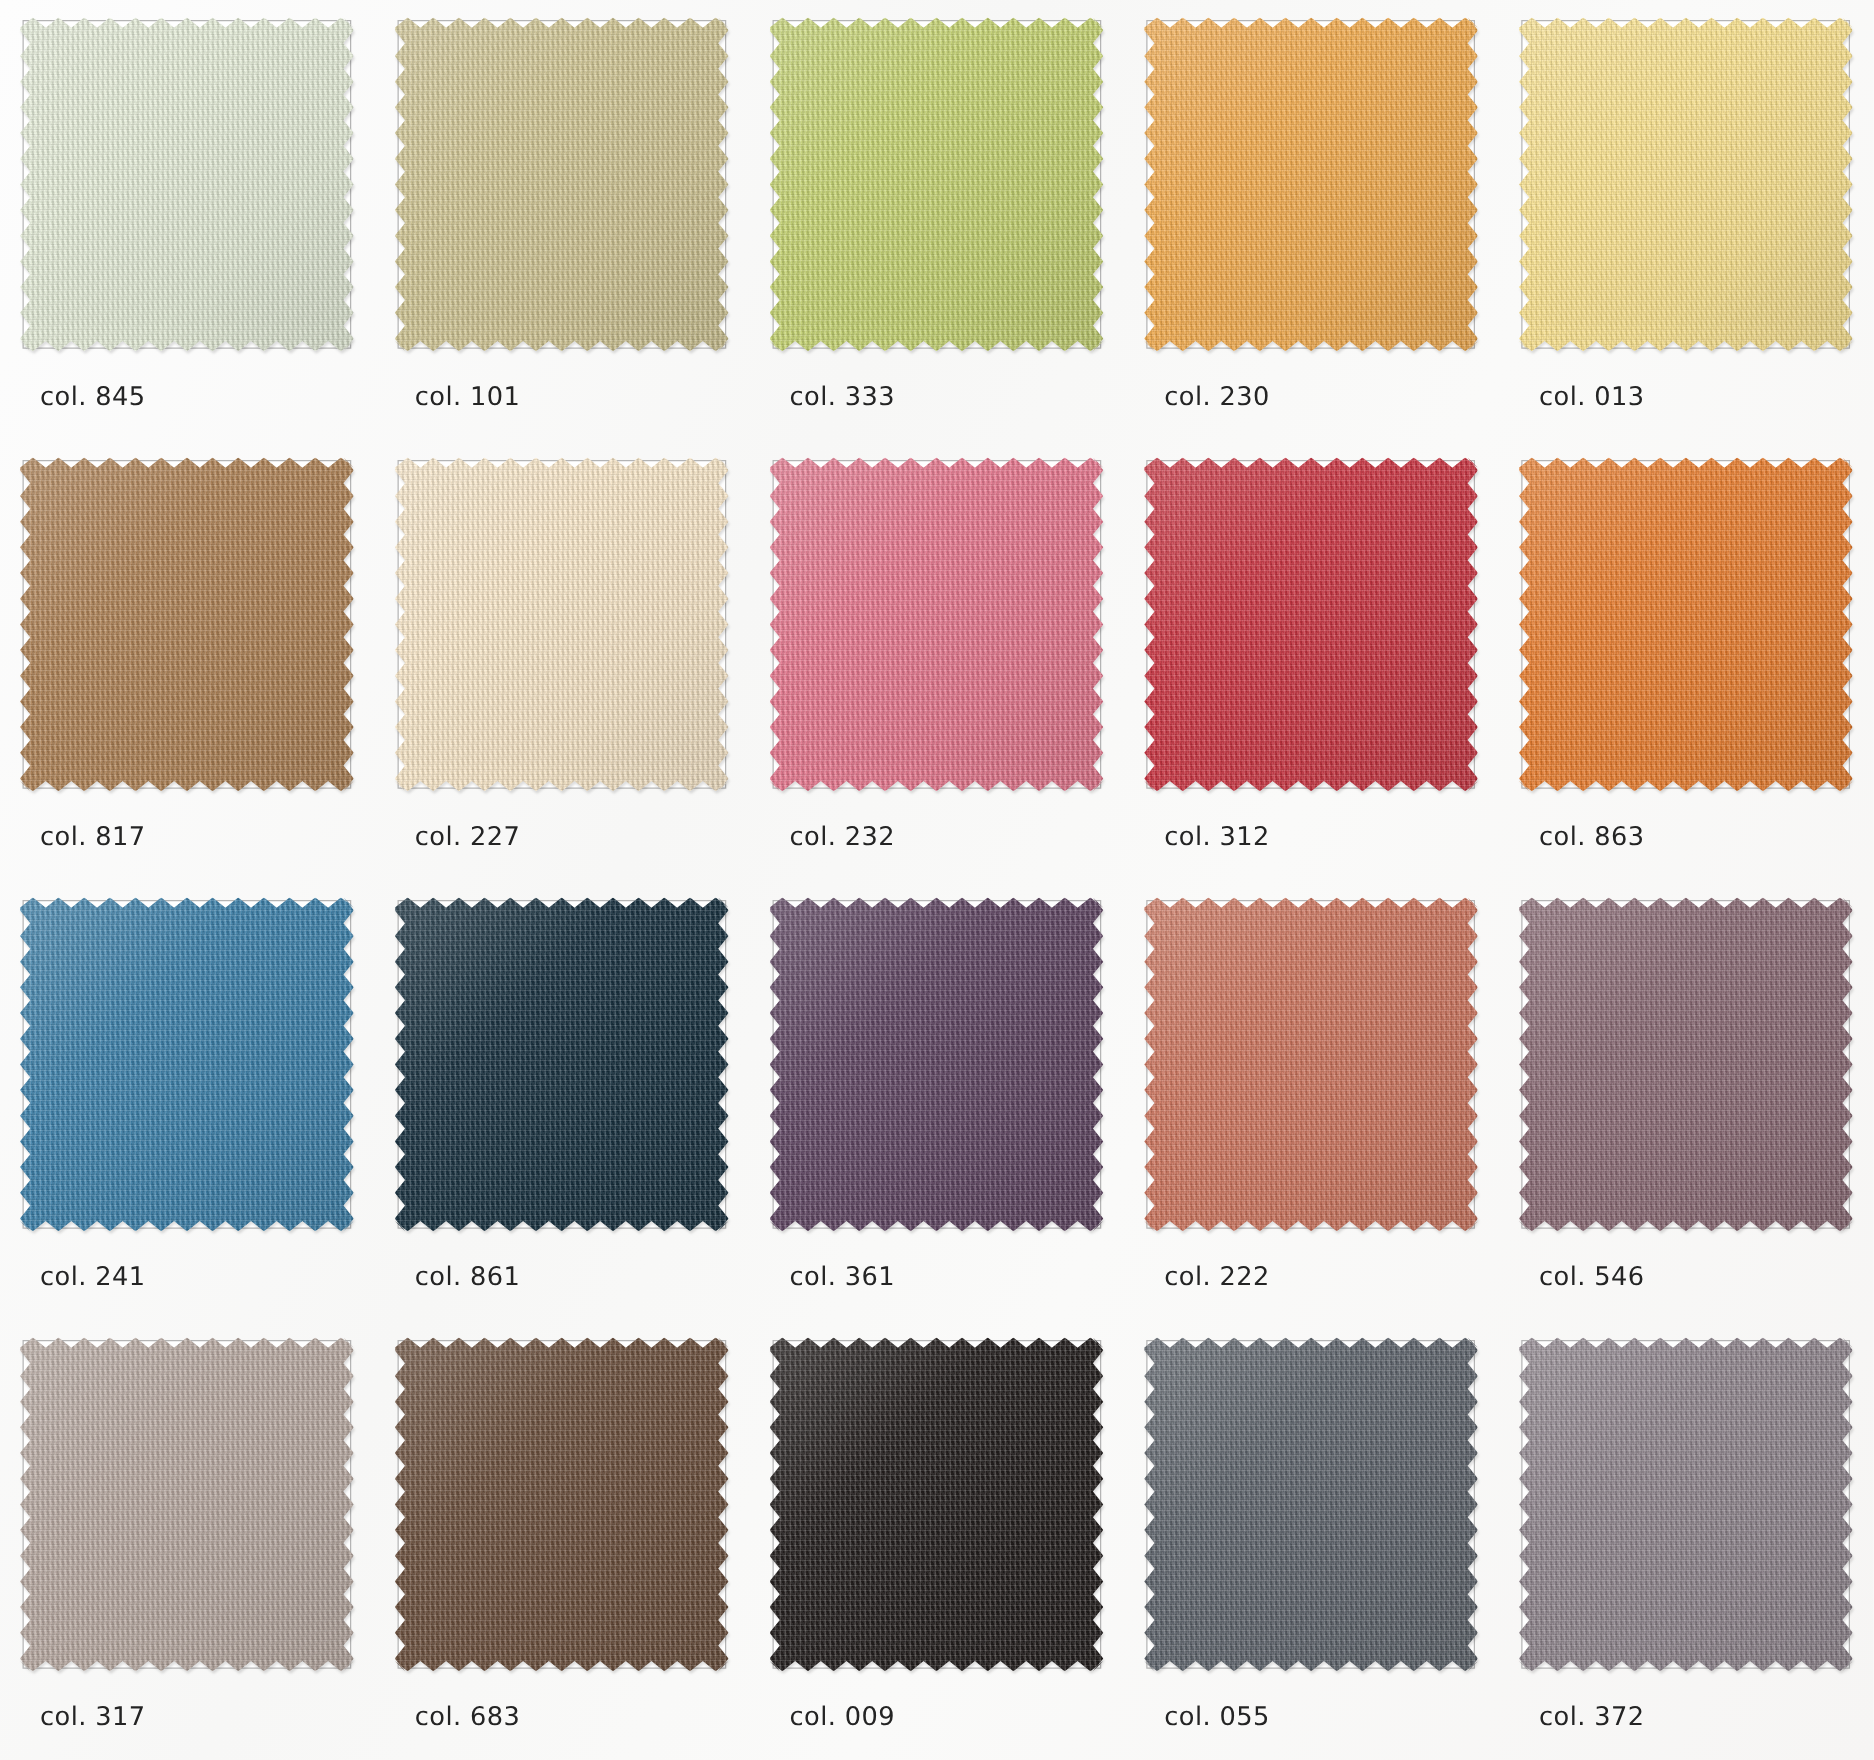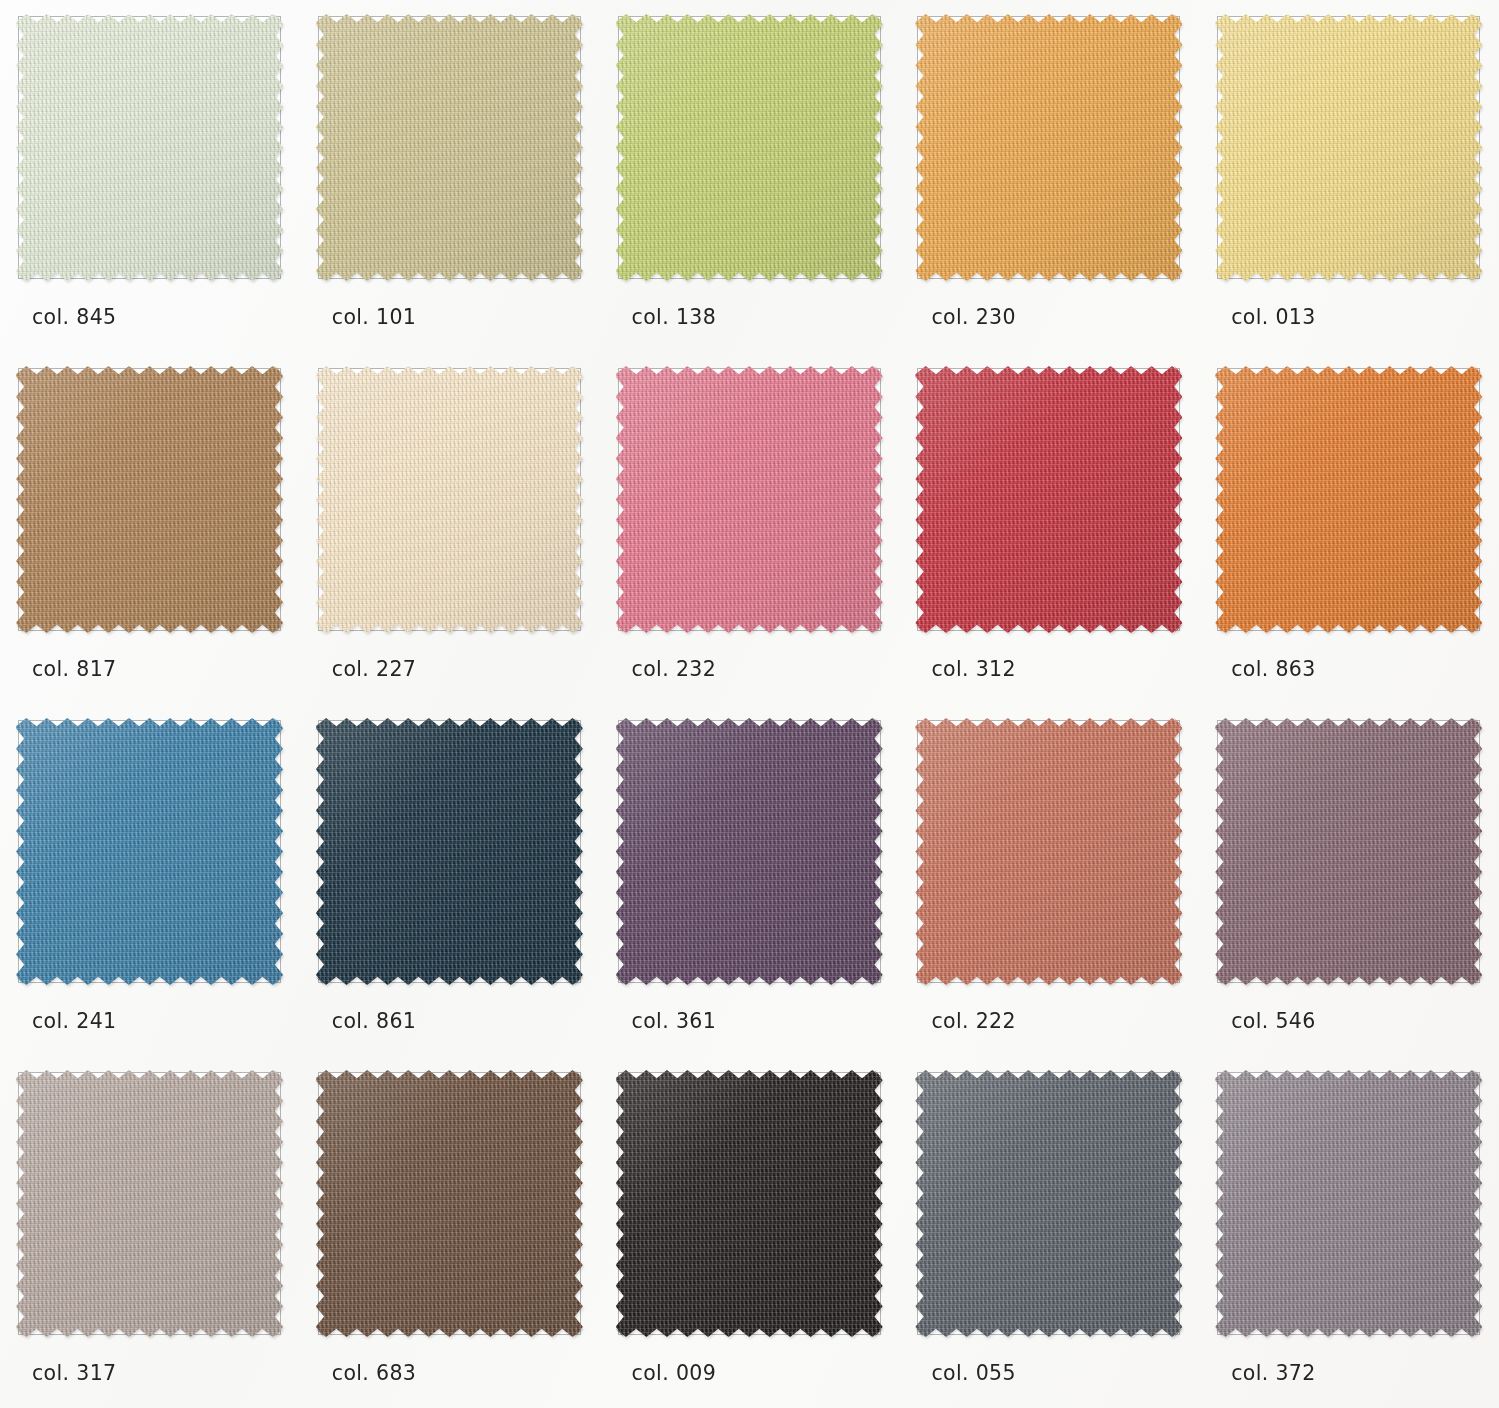--- a/index.html
+++ b/index.html
@@ -101,21 +101,21 @@
         <div class="swatch">
           <div class="cloth" style="--c: #d2c795; --pink: polygon(0.00% 3.10%,3.85% 0.00%,7.69% 3.10%,11.54% 0.00%,15.38% 3.10%,19.23% 0.00%,23.08% 3.10%,26.92% 0.00%,30.77% 3.10%,34.62% 0.00%,38.46% 3.10%,42.31% 0.00%,46.15% 3.10%,50.00% 0.00%,53.85% 3.10%,57.69% 0.00%,61.54% 3.10%,65.38% 0.00%,69.23% 3.10%,73.08% 0.00%,76.92% 3.10%,80.77% 0.00%,84.62% 3.10%,88.46% 0.00%,92.31% 3.10%,96.15% 0.00%,100.00% 3.10%,96.90% 0.00%,100.00% 3.85%,96.90% 7.69%,100.00% 11.54%,96.90% 15.38%,100.00% 19.23%,96.90% 23.08%,100.00% 26.92%,96.90% 30.77%,100.00% 34.62%,96.90% 38.46%,100.00% 42.31%,96.90% 46.15%,100.00% 50.00%,96.90% 53.85%,100.00% 57.69%,96.90% 61.54%,100.00% 65.38%,96.90% 69.23%,100.00% 73.08%,96.90% 76.92%,100.00% 80.77%,96.90% 84.62%,100.00% 88.46%,96.90% 92.31%,100.00% 96.15%,96.90% 100.00%,100.00% 96.90%,96.15% 100.00%,92.31% 96.90%,88.46% 100.00%,84.62% 96.90%,80.77% 100.00%,76.92% 96.90%,73.08% 100.00%,69.23% 96.90%,65.38% 100.00%,61.54% 96.90%,57.69% 100.00%,53.85% 96.90%,50.00% 100.00%,46.15% 96.90%,42.31% 100.00%,38.46% 96.90%,34.62% 100.00%,30.77% 96.90%,26.92% 100.00%,23.08% 96.90%,19.23% 100.00%,15.38% 96.90%,11.54% 100.00%,7.69% 96.90%,3.85% 100.00%,0.00% 96.90%,3.10% 100.00%,0.00% 96.15%,3.10% 92.31%,0.00% 88.46%,3.10% 84.62%,0.00% 80.77%,3.10% 76.92%,0.00% 73.08%,3.10% 69.23%,0.00% 65.38%,3.10% 61.54%,0.00% 57.69%,3.10% 53.85%,0.00% 50.00%,3.10% 46.15%,0.00% 42.31%,3.10% 38.46%,0.00% 34.62%,3.10% 30.77%,0.00% 26.92%,3.10% 23.08%,0.00% 19.23%,3.10% 15.38%,0.00% 11.54%,3.10% 7.69%,0.00% 3.85%);"></div>
         </div>
         <div class="label">col. 101</div>
       </div>
       <div class="cell">
         <div class="frame"></div>
         <div class="swatch">
           <div class="cloth" style="--c: #c7d573; --pink: polygon(0.00% 3.10%,3.85% 0.00%,7.69% 3.10%,11.54% 0.00%,15.38% 3.10%,19.23% 0.00%,23.08% 3.10%,26.92% 0.00%,30.77% 3.10%,34.62% 0.00%,38.46% 3.10%,42.31% 0.00%,46.15% 3.10%,50.00% 0.00%,53.85% 3.10%,57.69% 0.00%,61.54% 3.10%,65.38% 0.00%,69.23% 3.10%,73.08% 0.00%,76.92% 3.10%,80.77% 0.00%,84.62% 3.10%,88.46% 0.00%,92.31% 3.10%,96.15% 0.00%,100.00% 3.10%,96.90% 0.00%,100.00% 3.85%,96.90% 7.69%,100.00% 11.54%,96.90% 15.38%,100.00% 19.23%,96.90% 23.08%,100.00% 26.92%,96.90% 30.77%,100.00% 34.62%,96.90% 38.46%,100.00% 42.31%,96.90% 46.15%,100.00% 50.00%,96.90% 53.85%,100.00% 57.69%,96.90% 61.54%,100.00% 65.38%,96.90% 69.23%,100.00% 73.08%,96.90% 76.92%,100.00% 80.77%,96.90% 84.62%,100.00% 88.46%,96.90% 92.31%,100.00% 96.15%,96.90% 100.00%,100.00% 96.90%,96.15% 100.00%,92.31% 96.90%,88.46% 100.00%,84.62% 96.90%,80.77% 100.00%,76.92% 96.90%,73.08% 100.00%,69.23% 96.90%,65.38% 100.00%,61.54% 96.90%,57.69% 100.00%,53.85% 96.90%,50.00% 100.00%,46.15% 96.90%,42.31% 100.00%,38.46% 96.90%,34.62% 100.00%,30.77% 96.90%,26.92% 100.00%,23.08% 96.90%,19.23% 100.00%,15.38% 96.90%,11.54% 100.00%,7.69% 96.90%,3.85% 100.00%,0.00% 96.90%,3.10% 100.00%,0.00% 96.15%,3.10% 92.31%,0.00% 88.46%,3.10% 84.62%,0.00% 80.77%,3.10% 76.92%,0.00% 73.08%,3.10% 69.23%,0.00% 65.38%,3.10% 61.54%,0.00% 57.69%,3.10% 53.85%,0.00% 50.00%,3.10% 46.15%,0.00% 42.31%,3.10% 38.46%,0.00% 34.62%,3.10% 30.77%,0.00% 26.92%,3.10% 23.08%,0.00% 19.23%,3.10% 15.38%,0.00% 11.54%,3.10% 7.69%,0.00% 3.85%);"></div>
         </div>
-        <div class="label">col. 138</div>
+        <div class="label">col. 333</div>
       </div>
       <div class="cell">
         <div class="frame"></div>
         <div class="swatch">
           <div class="cloth" style="--c: #f0a94c; --pink: polygon(0.00% 3.10%,3.85% 0.00%,7.69% 3.10%,11.54% 0.00%,15.38% 3.10%,19.23% 0.00%,23.08% 3.10%,26.92% 0.00%,30.77% 3.10%,34.62% 0.00%,38.46% 3.10%,42.31% 0.00%,46.15% 3.10%,50.00% 0.00%,53.85% 3.10%,57.69% 0.00%,61.54% 3.10%,65.38% 0.00%,69.23% 3.10%,73.08% 0.00%,76.92% 3.10%,80.77% 0.00%,84.62% 3.10%,88.46% 0.00%,92.31% 3.10%,96.15% 0.00%,100.00% 3.10%,96.90% 0.00%,100.00% 3.85%,96.90% 7.69%,100.00% 11.54%,96.90% 15.38%,100.00% 19.23%,96.90% 23.08%,100.00% 26.92%,96.90% 30.77%,100.00% 34.62%,96.90% 38.46%,100.00% 42.31%,96.90% 46.15%,100.00% 50.00%,96.90% 53.85%,100.00% 57.69%,96.90% 61.54%,100.00% 65.38%,96.90% 69.23%,100.00% 73.08%,96.90% 76.92%,100.00% 80.77%,96.90% 84.62%,100.00% 88.46%,96.90% 92.31%,100.00% 96.15%,96.90% 100.00%,100.00% 96.90%,96.15% 100.00%,92.31% 96.90%,88.46% 100.00%,84.62% 96.90%,80.77% 100.00%,76.92% 96.90%,73.08% 100.00%,69.23% 96.90%,65.38% 100.00%,61.54% 96.90%,57.69% 100.00%,53.85% 96.90%,50.00% 100.00%,46.15% 96.90%,42.31% 100.00%,38.46% 96.90%,34.62% 100.00%,30.77% 96.90%,26.92% 100.00%,23.08% 96.90%,19.23% 100.00%,15.38% 96.90%,11.54% 100.00%,7.69% 96.90%,3.85% 100.00%,0.00% 96.90%,3.10% 100.00%,0.00% 96.15%,3.10% 92.31%,0.00% 88.46%,3.10% 84.62%,0.00% 80.77%,3.10% 76.92%,0.00% 73.08%,3.10% 69.23%,0.00% 65.38%,3.10% 61.54%,0.00% 57.69%,3.10% 53.85%,0.00% 50.00%,3.10% 46.15%,0.00% 42.31%,3.10% 38.46%,0.00% 34.62%,3.10% 30.77%,0.00% 26.92%,3.10% 23.08%,0.00% 19.23%,3.10% 15.38%,0.00% 11.54%,3.10% 7.69%,0.00% 3.85%);"></div>
         </div>
         <div class="label">col. 230</div>
       </div>
       <div class="cell">
         <div class="frame"></div>

